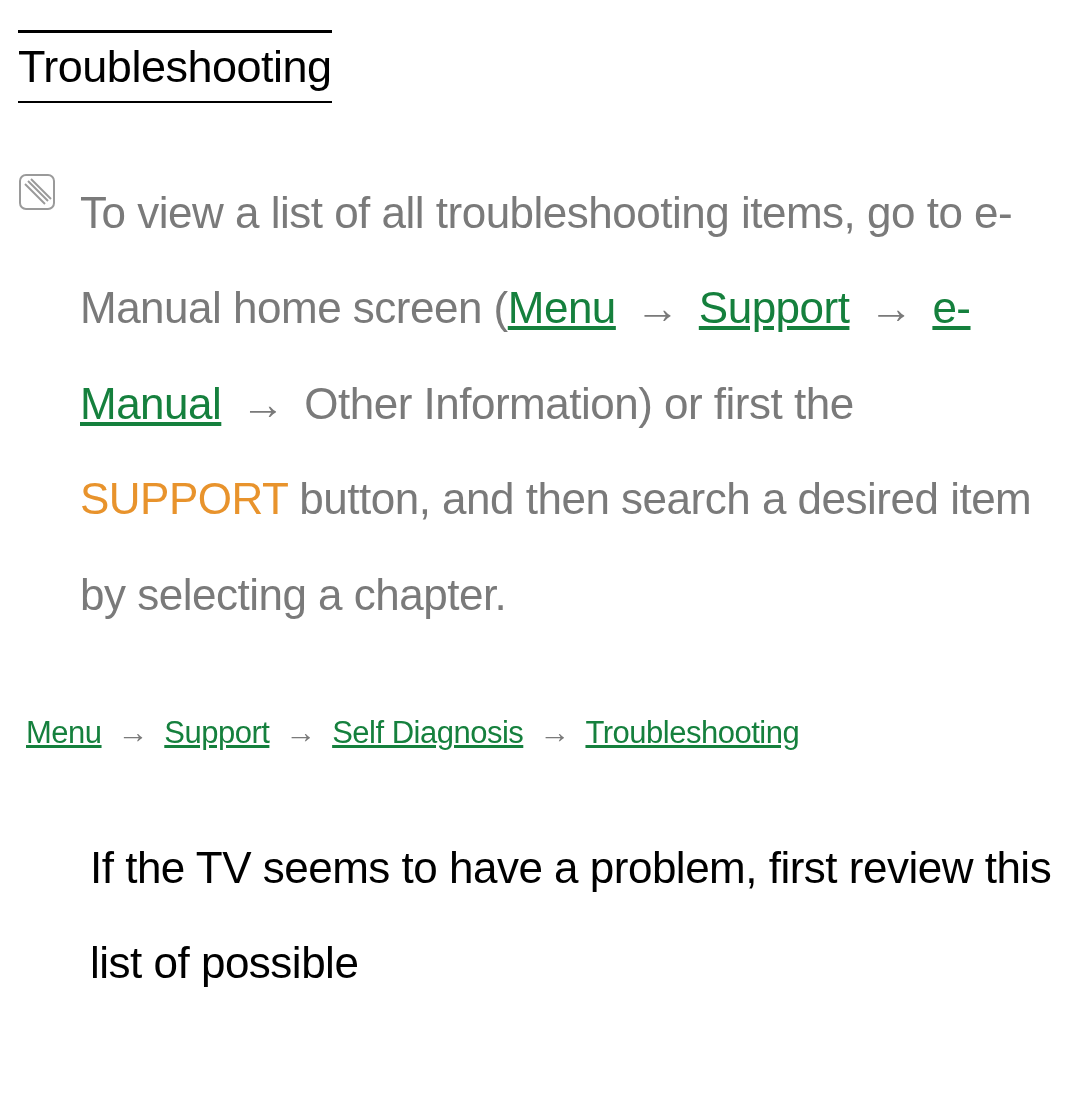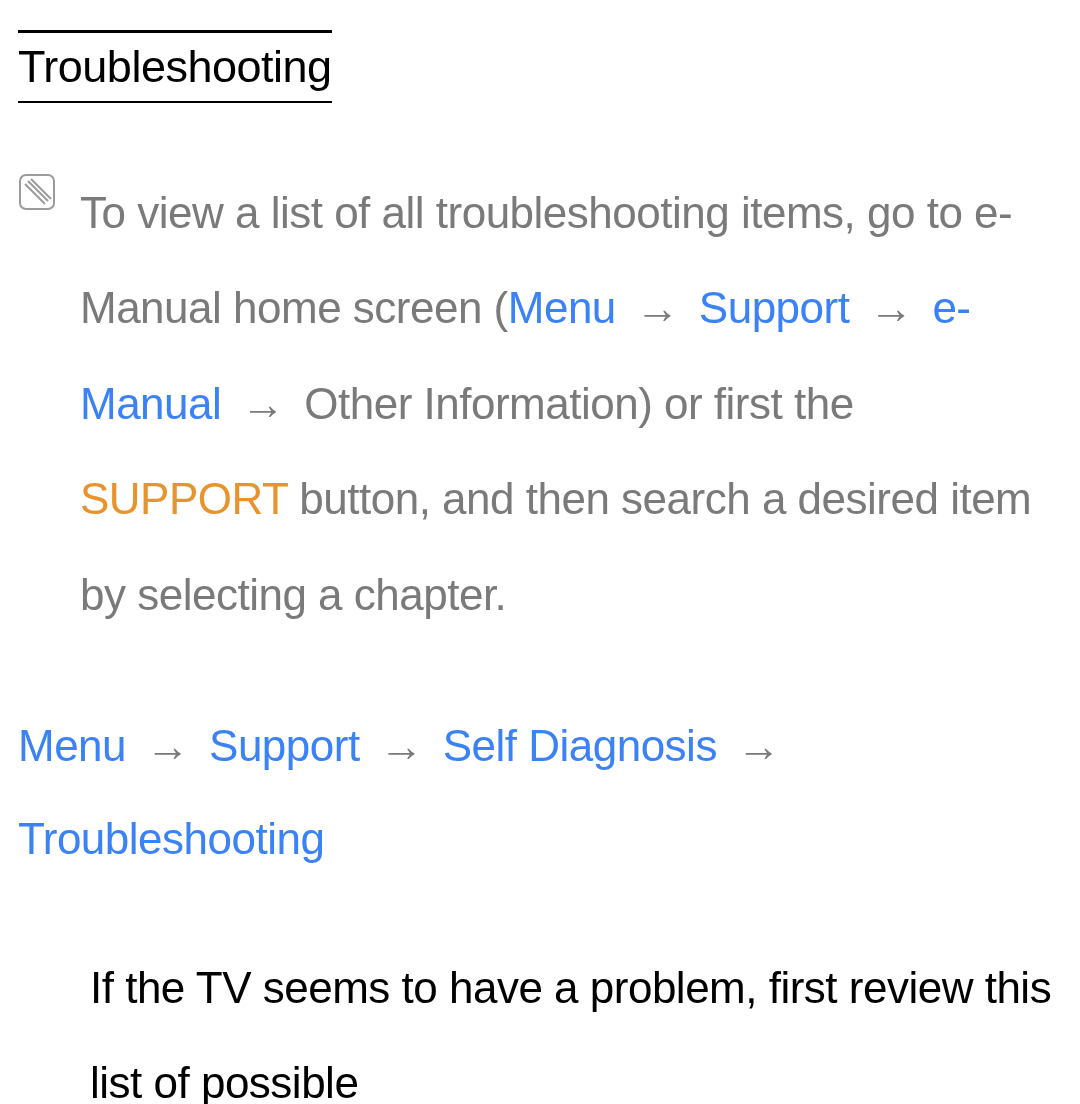--- a/index.html
+++ b/index.html
@@ -38,35 +38,37 @@
       margin-right: 24px;
       margin-top: 8px;
     }
     .note-text {
       font-size: 44px;
       line-height: 2.17;
       color: #7a7a7a;
       letter-spacing: -0.5px;
     }
     .link-cyan {
-      color: #3b82f6;
+      color: #15803d;
+      text-decoration: underline;
     }
     .btn-orange {
       color: #e8932c;
     }
     .arrow {
       color: #7a7a7a;
       margin: 0 8px;
     }
     .breadcrumb {
-      font-size: 44px;
+      font-size: 31px;
       line-height: 2.1;
       color: #7a7a7a;
       margin-bottom: 56px;
       letter-spacing: -0.5px;
+      margin-left: 8px;
     }
     .breadcrumb .arrow {
       color: #7a7a7a;
     }
     .body-text {
       font-size: 44px;
       line-height: 2.15;
       color: #000;
       margin-left: 72px;
       letter-spacing: -0.5px;

